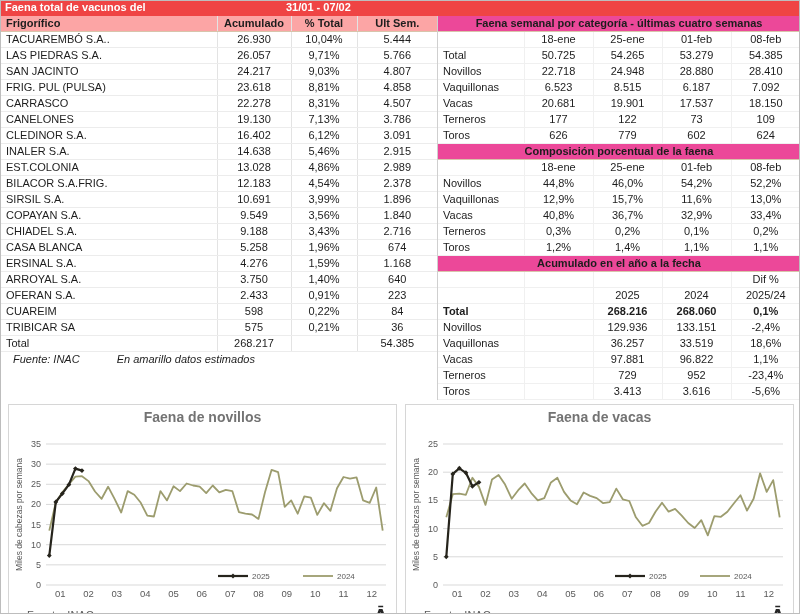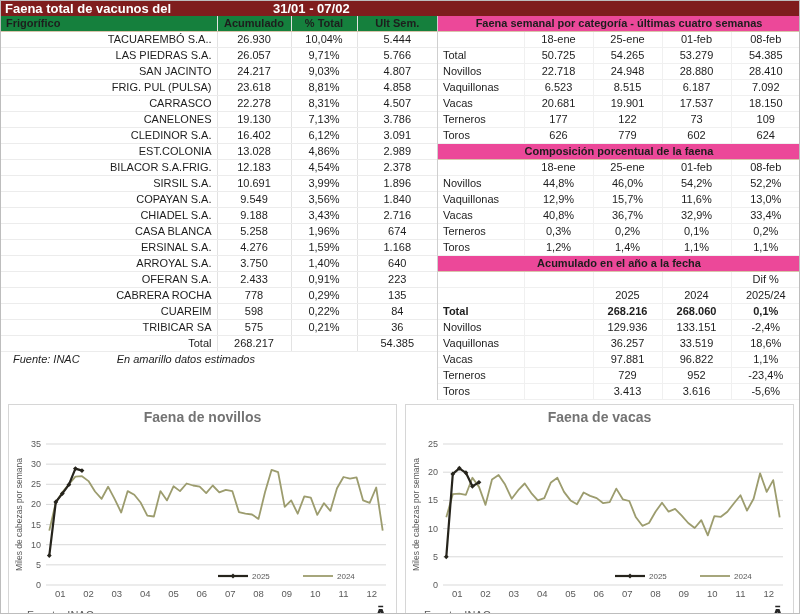--- a/index.html
+++ b/index.html
@@ -2,35 +2,35 @@
 <html><head>
 <meta charset="utf-8">
 <style>
   html,body{margin:0;padding:0;background:#f2f2f2;}
   .sheet{
     width:800px;height:614px;background:#ffffff;position:relative;
     font-family:"Liberation Sans",sans-serif;color:#1d1d1d;
     border:1px solid #bdbdbd;box-sizing:border-box;overflow:hidden;
   }
   
-  .titlebar{height:15px;background:#7f1d1d;display:flex;align-items:flex-end;
-    color:#ffffff;font-weight:bold;font-size:13px;position:relative;}
+  .titlebar{height:15px;background:#ef4444;display:flex;align-items:flex-start;
+    color:#ffffff;font-weight:bold;font-size:11px;position:relative;}
   .titlebar .lbl{margin-left:4px;}
-  .titlebar .period{position:absolute;left:272px;}
+  .titlebar .period{position:absolute;left:285px;}
   
   .content{display:flex;}
   .left-col{width:437px;border-right:1px solid #cfcfcf;box-sizing:border-box;}
   .right-col{flex:1;}
   table.main{border-collapse:collapse;table-layout:fixed;width:100%;font-size:11px;}
   table.main th,table.main td{height:15px;padding:0 5px;white-space:nowrap;overflow:hidden;line-height:15px;}
   
-  #left-table th{background:#15803d;font-weight:bold;text-align:center;border-bottom:1px solid #d8c4ab;}
+  #left-table th{background:#fca5a5;font-weight:bold;text-align:center;border-bottom:1px solid #d8c4ab;}
   #left-table th:first-child{text-align:left;}
   #left-table td{border-bottom:1px solid #ececec;text-align:center;}
-  #left-table td:first-child{text-align:right;}
+  #left-table td:first-child{text-align:left;}
   #left-table td+td,#left-table th+th{border-left:1px solid #e3e3e3;}
   .footnote{font-style:italic;font-size:11px;height:15px;line-height:15px;padding-left:12px;}
   .footnote .note{margin-left:34px;}
   
   #right-table td{border-bottom:1px solid #f0f0f0;text-align:center;}
   #right-table td:first-child{text-align:left;}
   #right-table td+td{border-left:1px solid #f0f0f0;}
   #right-table tr.sechead td{background:#ec4899;font-weight:bold;text-align:center;
      border-bottom:1px solid #d8c4ab;border-left:none;color:#1d1d1d;}
   #right-table tr.bold td{font-weight:bold;}
@@ -107,20 +107,26 @@
               <td>7,13%</td>
               <td>3.786</td>
             </tr>
             <tr>
               <td>CLEDINOR S.A.</td>
               <td>16.402</td>
               <td>6,12%</td>
               <td>3.091</td>
             </tr>
             <tr>
+              <td>INALER S.A.</td>
+              <td>14.638</td>
+              <td>5,46%</td>
+              <td>2.915</td>
+            </tr>
+            <tr>
               <td>EST.COLONIA</td>
               <td>13.028</td>
               <td>4,86%</td>
               <td>2.989</td>
             </tr>
             <tr>
               <td>BILACOR S.A.FRIG.</td>
               <td>12.183</td>
               <td>4,54%</td>
               <td>2.378</td>
@@ -159,26 +165,20 @@
               <td>ARROYAL S.A.</td>
               <td>3.750</td>
               <td>1,40%</td>
               <td>640</td>
             </tr>
             <tr>
               <td>OFERAN S.A.</td>
               <td>2.433</td>
               <td>0,91%</td>
               <td>223</td>
-            </tr>
-            <tr>
-              <td>CABRERA ROCHA</td>
-              <td>778</td>
-              <td>0,29%</td>
-              <td>135</td>
             </tr>
             <tr>
               <td>CUAREIM</td>
               <td>598</td>
               <td>0,22%</td>
               <td>84</td>
             </tr>
             <tr>
               <td>TRIBICAR SA</td>
               <td>575</td>

